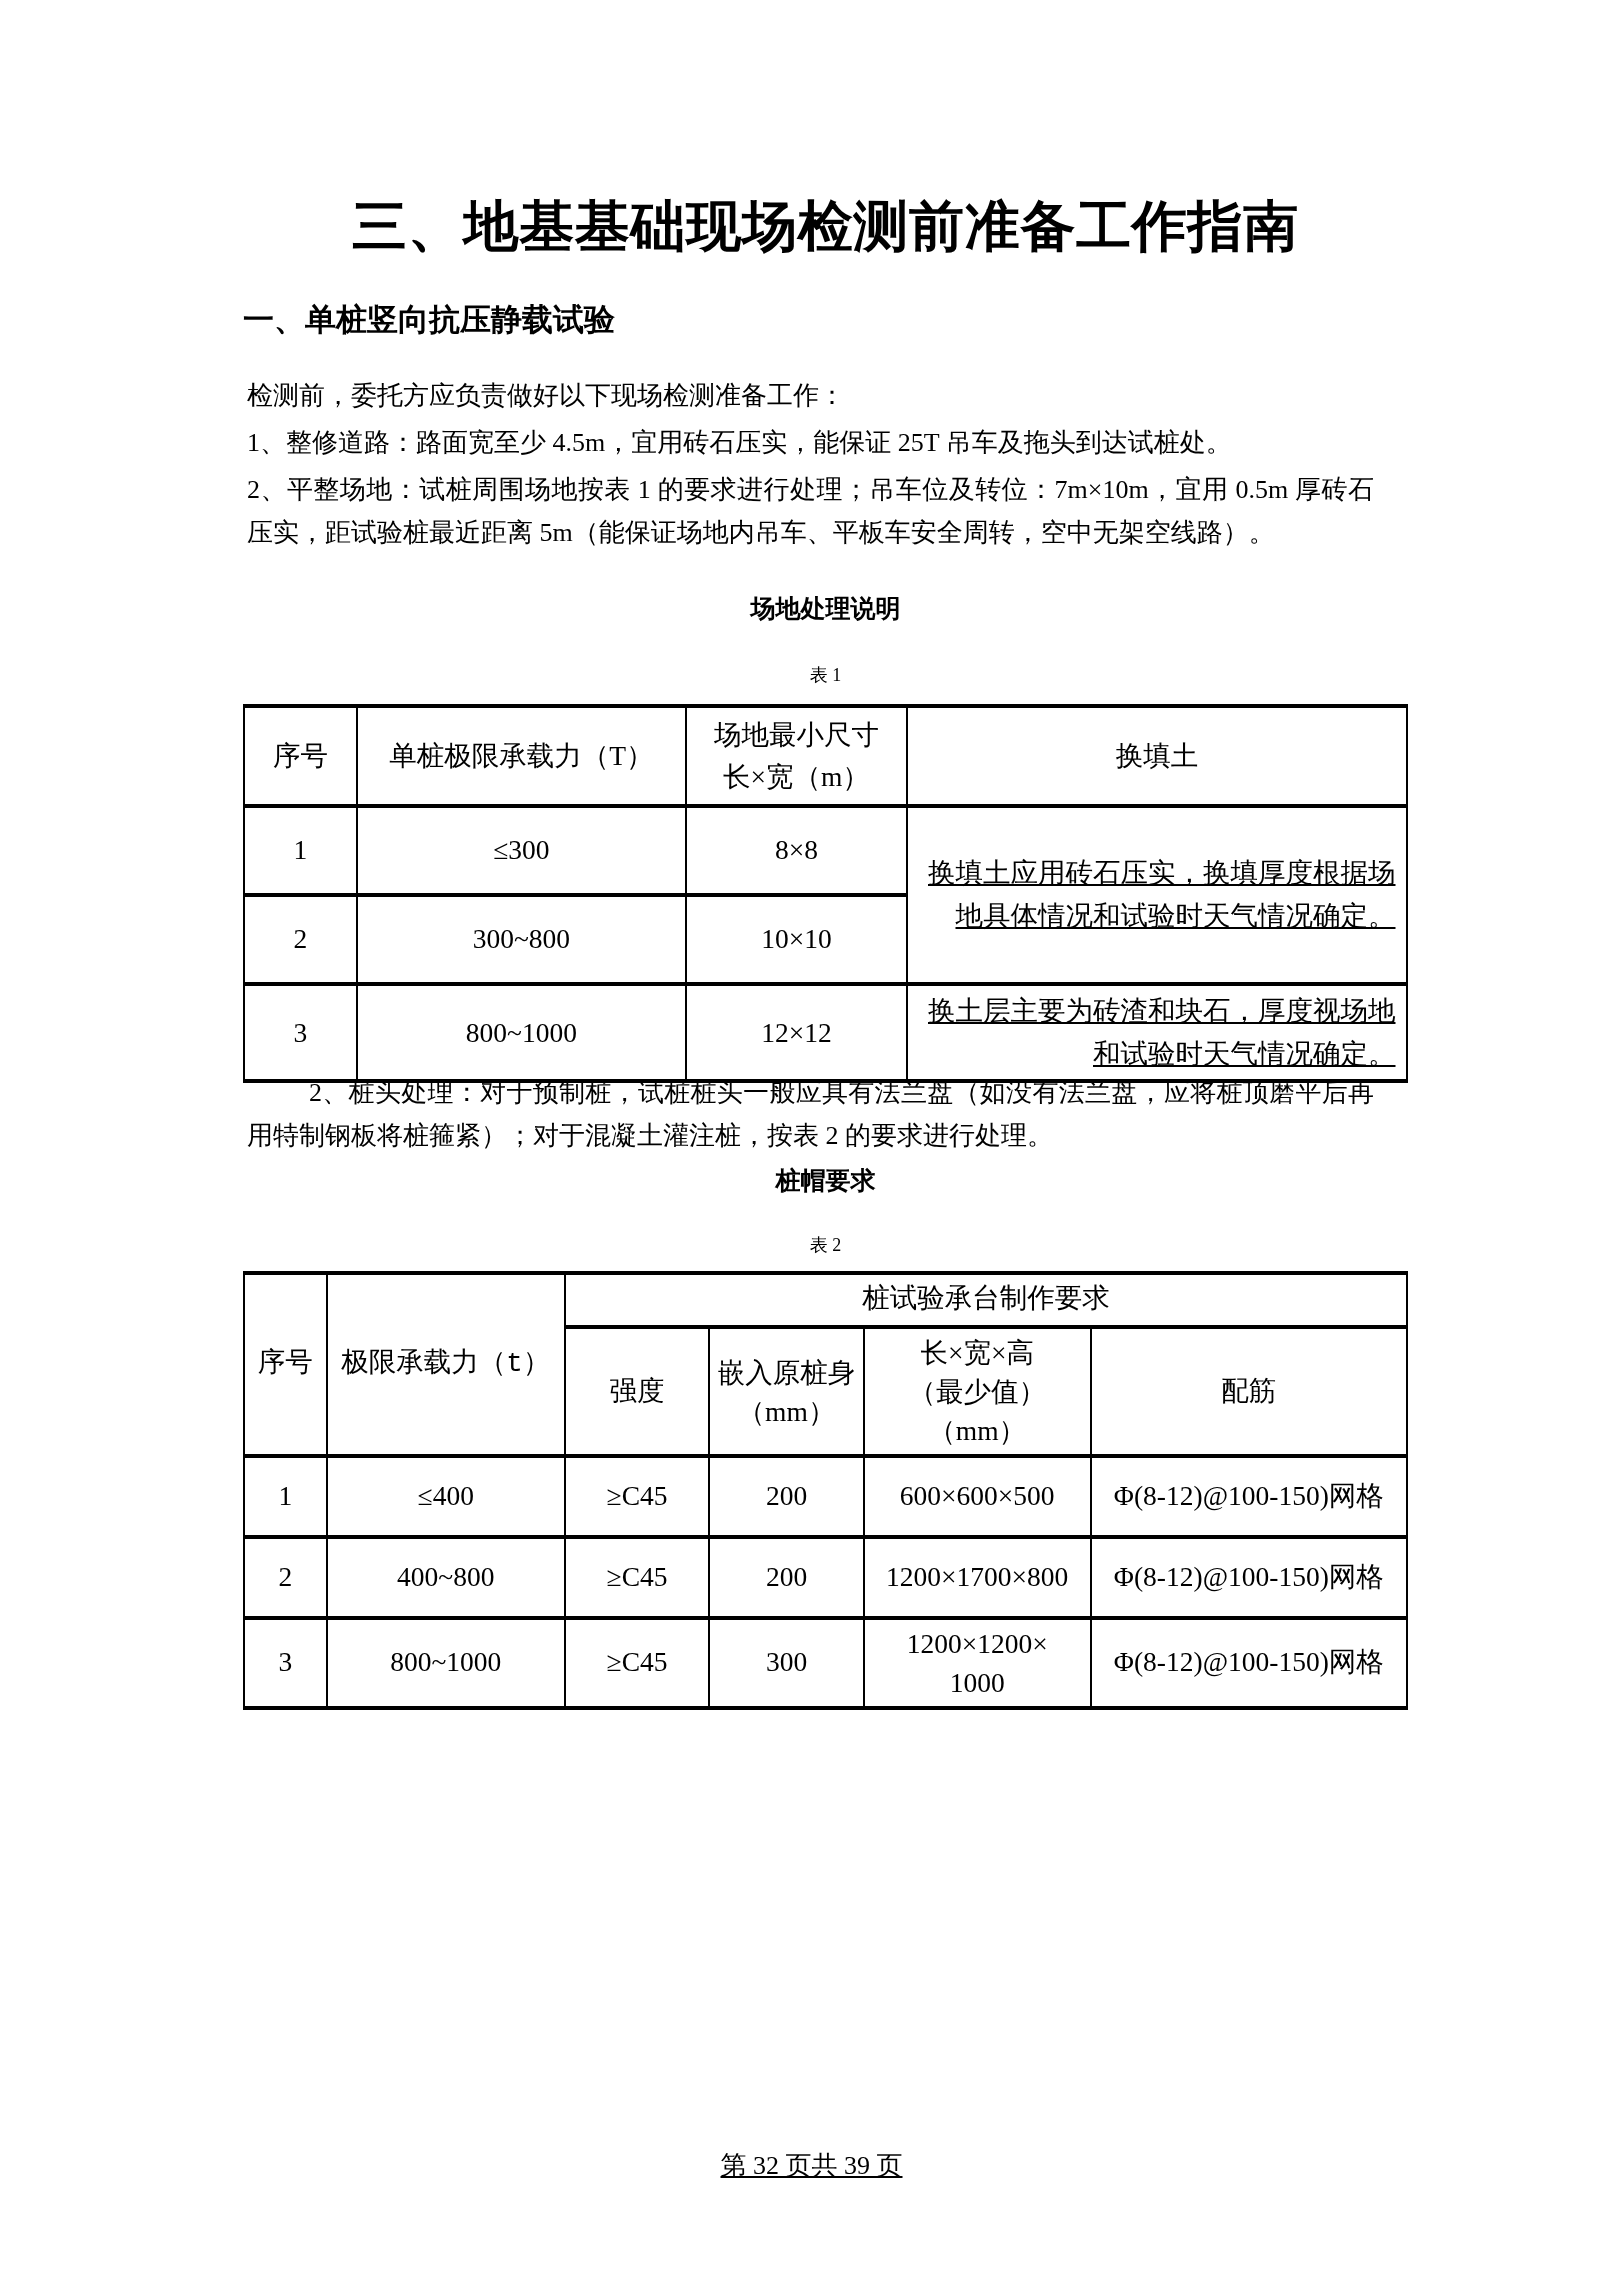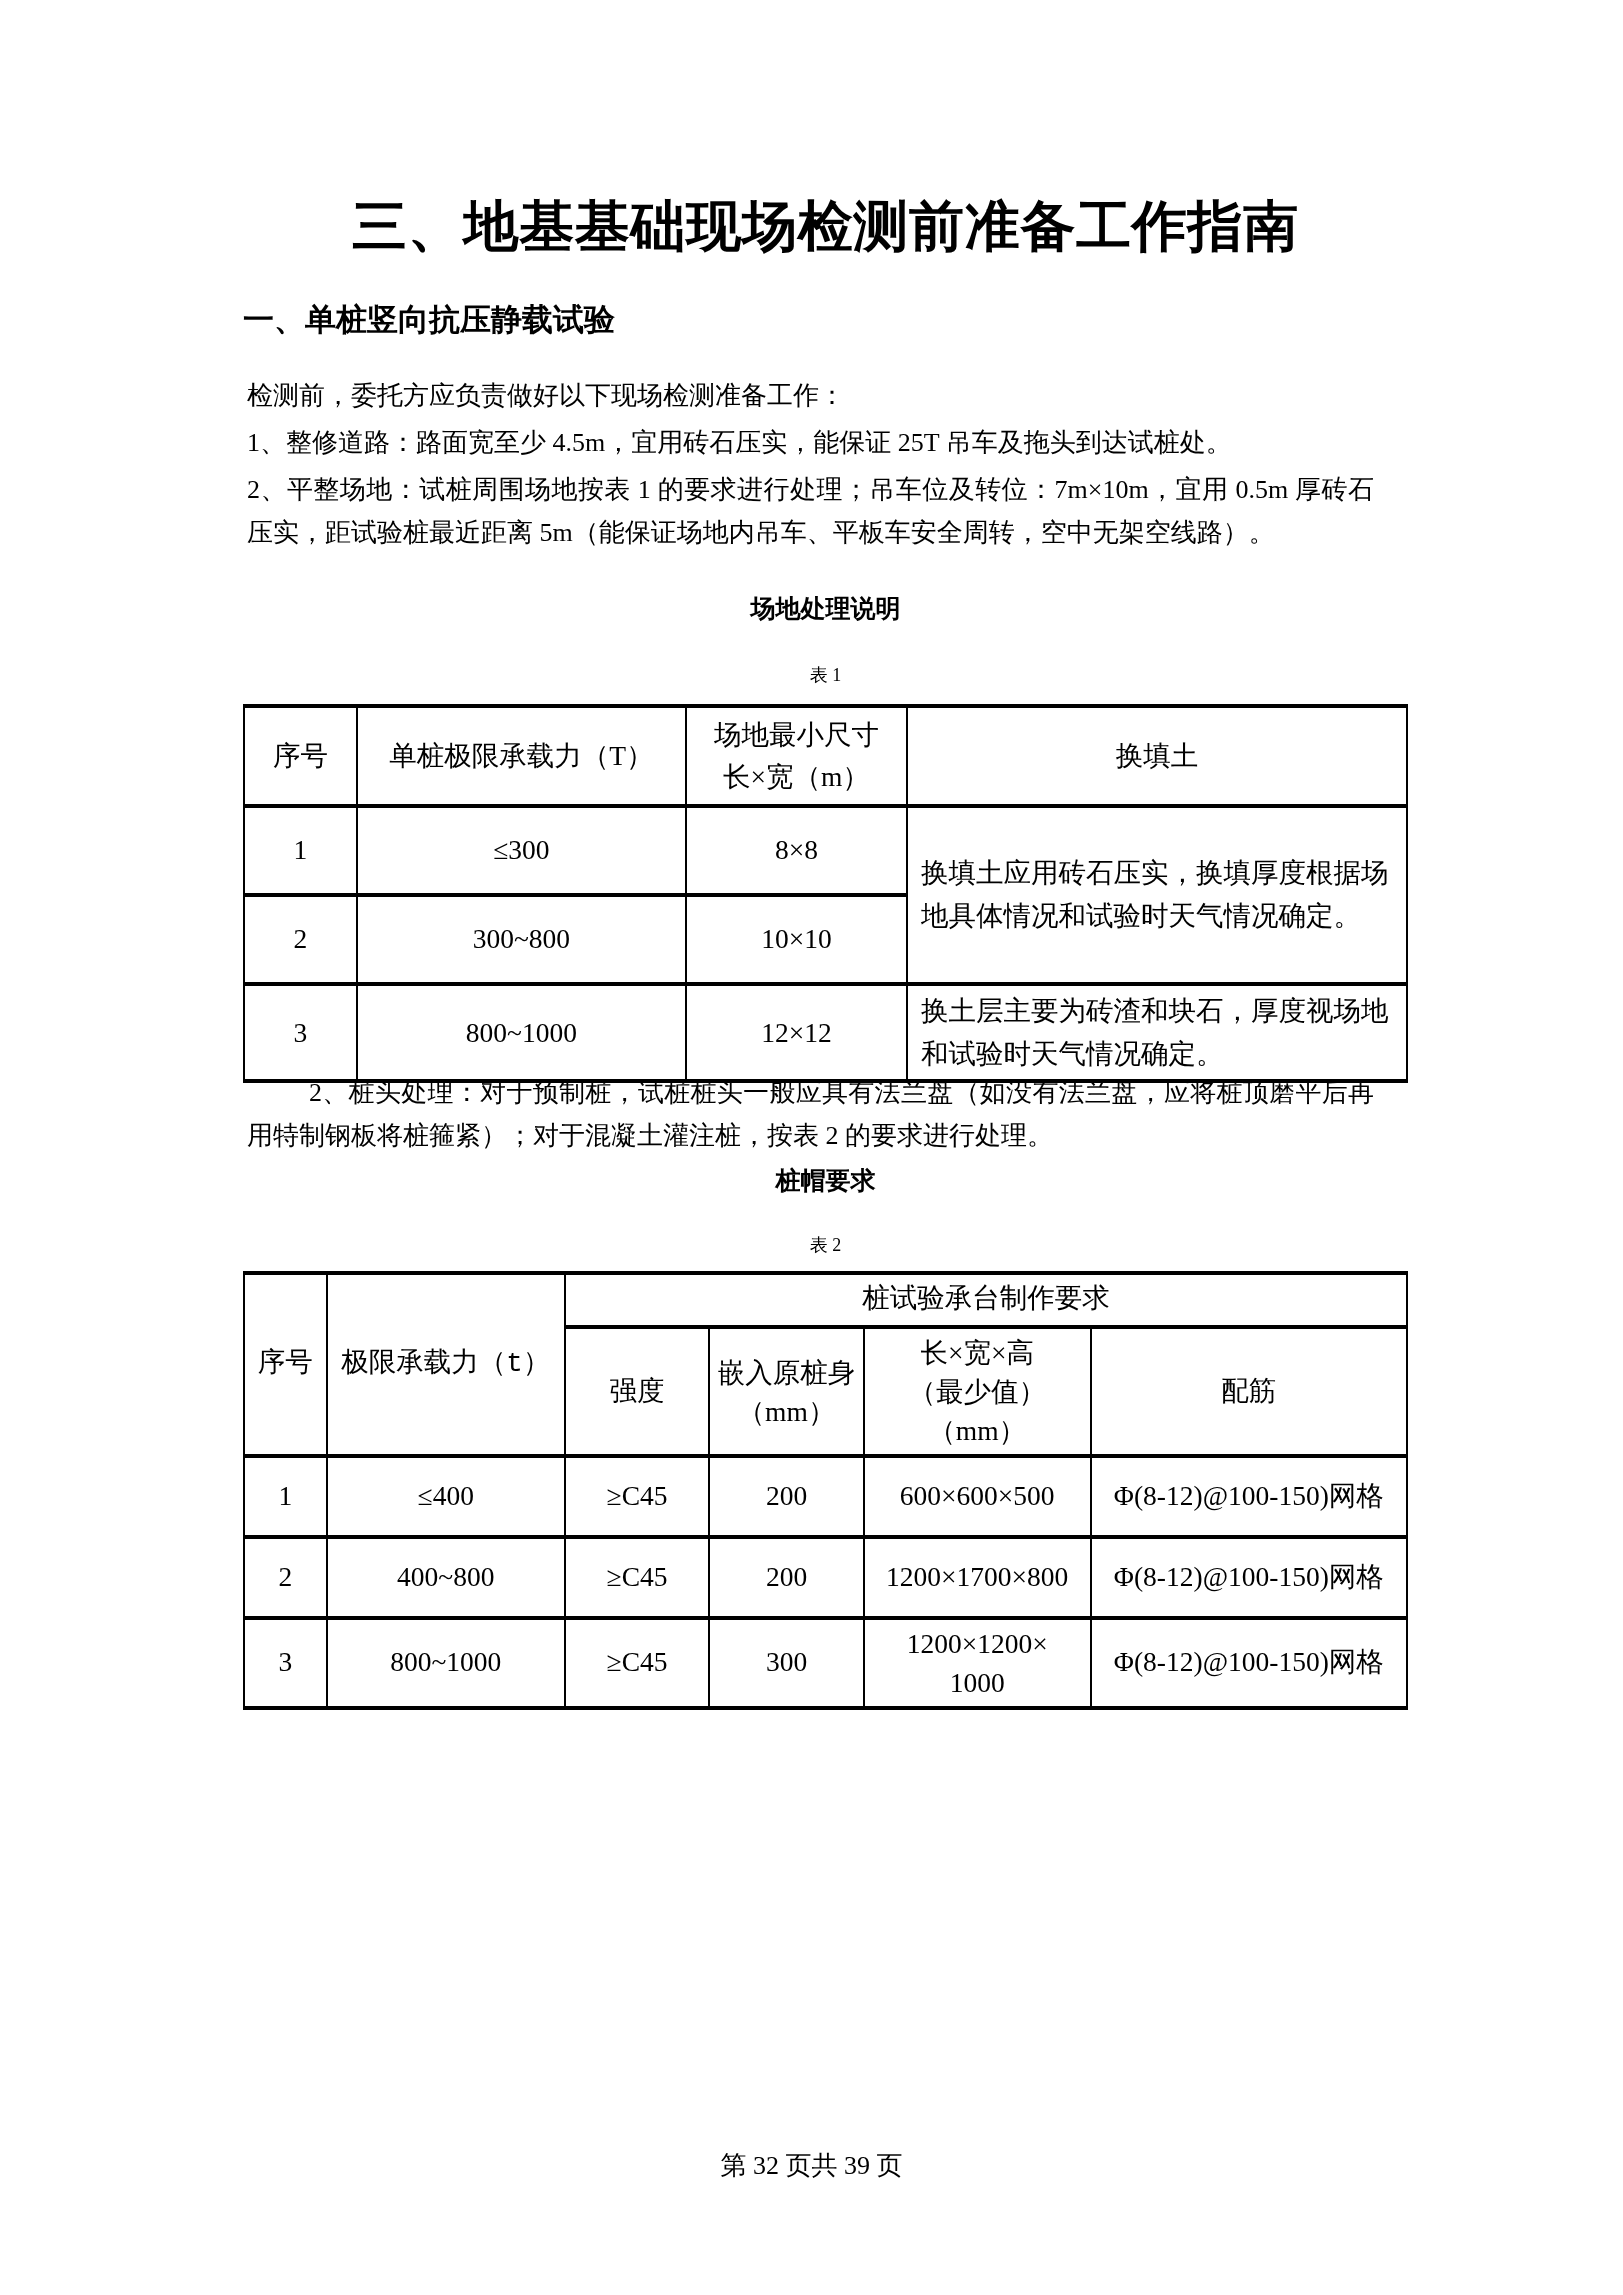--- a/index.html
+++ b/index.html
@@ -51,43 +51,43 @@
     line-height:1.55;
     padding:3.9px 6.5px;
     overflow:hidden;
   }
   .table-1 { top:704px; }
   .table-1 .hrow td { height:88px; }
   .table-1 .r1 td { height:77px; }
   .table-1 .r2 td { height:78px; }
   .table-1 .r3 td { height:76px; }
   td.cell-left {
-    text-align:left;
-    padding-left:13px; padding-right:10.5px;
+    text-align:right;
+    padding-left:13px; padding-right:10.5px;text-decoration:underline;
   }
   .t1-backfill-merged { line-height:58px; }
   .t1-backfill-r3 { line-height:44px; }
   .two-line span { display:block; line-height:39px; }
   .table-1 .two-line span { line-height:42px; }
   .pile-head-block { top:1067px; }
   .para-indent { text-indent:62px; }
   .h3-cap { top:1165px; }
   .caption-2 { top:1235px; }
   .table-2 { top:1271px; }
   .table-2 .grow td { height:41px;font-family:Liberation Mono, monospace; }
   .table-2 .hrow2 td { height:80px; }
   .table-2 .r1 td { height:69px; }
   .table-2 .r2 td { height:69px; }
   .table-2 .r3 td { height:77px; }
   .nowrap { white-space:nowrap; }
   .footer {
     position:absolute;
     top:2149px; left:0; width:1623px;
     text-align:center;
-    font-size:26px; line-height:1.3;
+    font-size:26px; line-height:1.3;text-decoration:underline;
   }
 </style>
 </head>
 <body>
 
 <div class="page">
 
   <div class="abs doc-title">三、地基基础现场检测前准备工作指南</div>
 
   <div class="abs h2">一、单桩竖向抗压静载试验</div>

